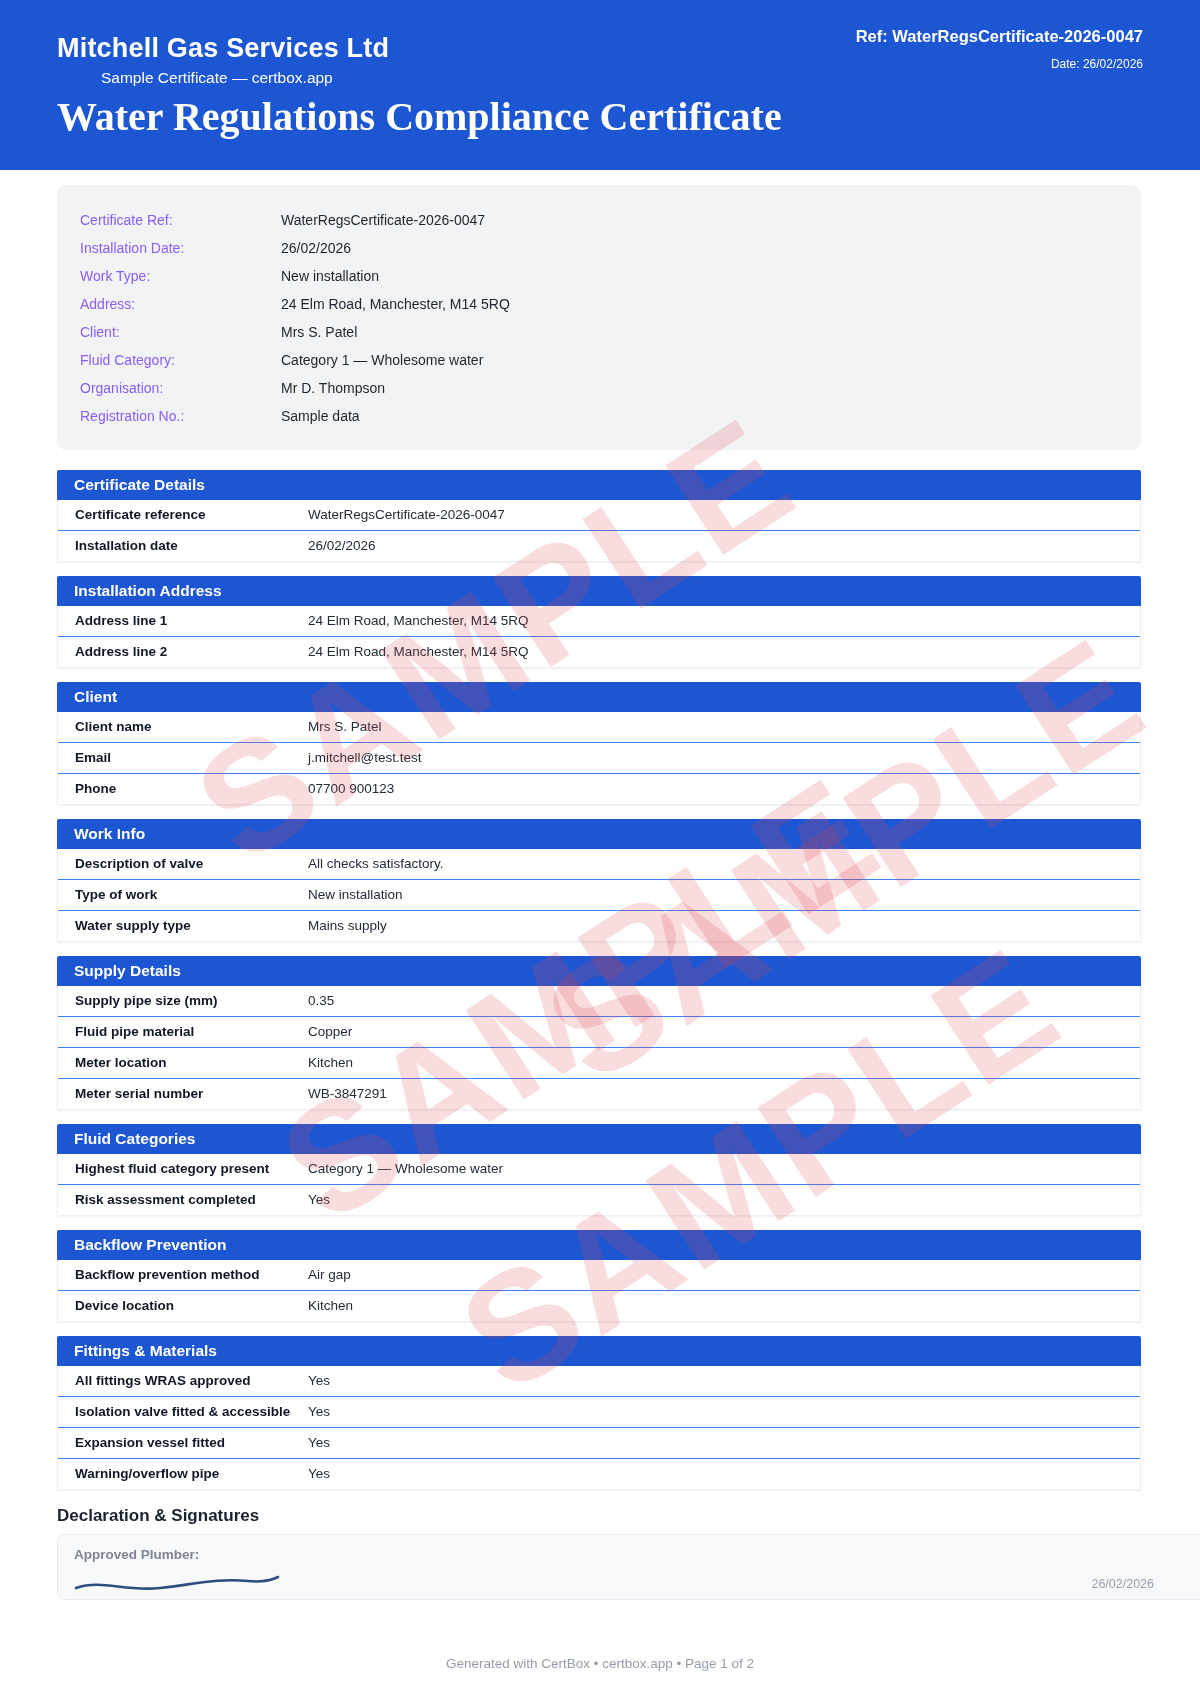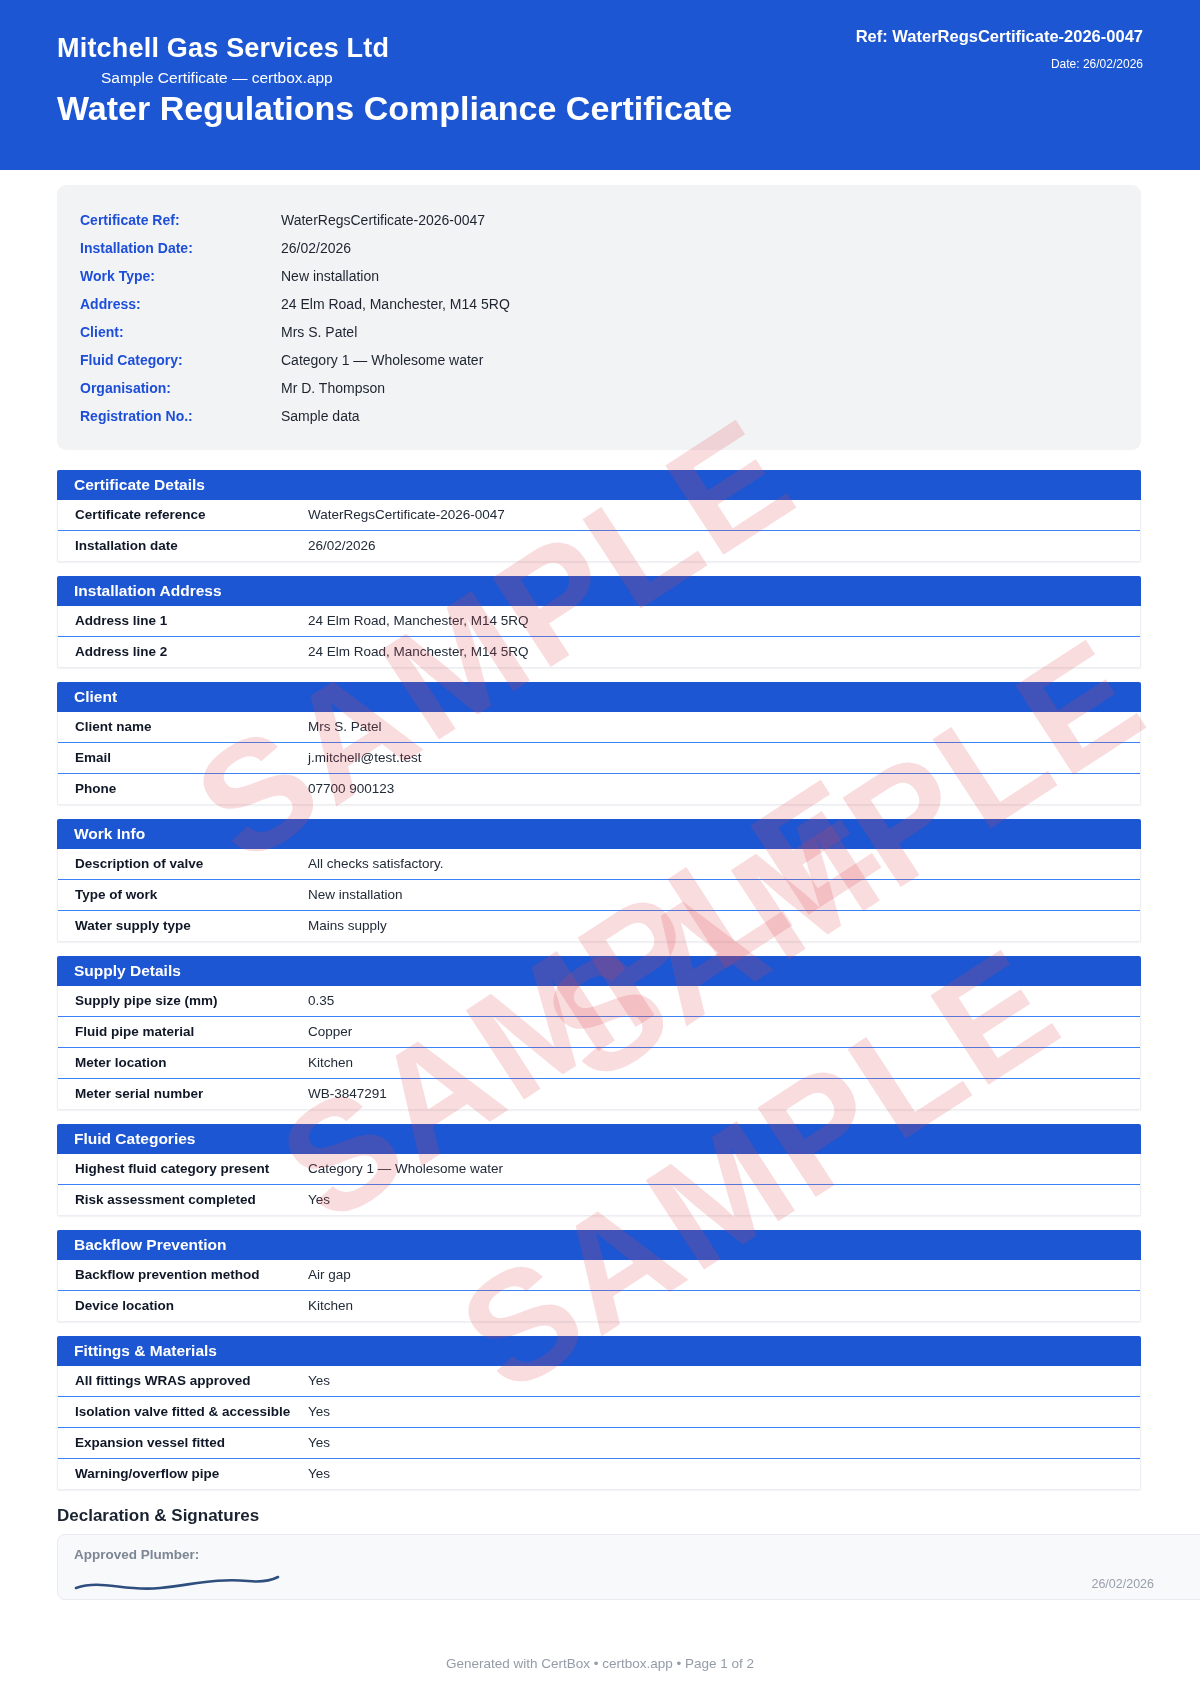--- a/index.html
+++ b/index.html
@@ -10,31 +10,31 @@
     -webkit-font-smoothing:antialiased;
   }
   
   .hdr{
     position:absolute;top:0;left:0;width:1200px;height:170px;
     background:#1d56d2;color:#ffffff;box-sizing:border-box;
     padding:32px 57px 0 57px;
   }
   .hdr-company{font-size:27px;font-weight:700;line-height:33px;letter-spacing:.2px;}
   .hdr-sub{font-size:15.5px;line-height:19px;margin-top:3px;margin-left:44px;}
-  .hdr-title{font-size:34px;font-weight:700;line-height:43px;margin-top:0;max-width:730px;}
+  .hdr-title{font-size:40px;font-weight:700;line-height:43px;margin-top:8px;max-width:730px;font-family:Liberation Serif, serif;}
   .hdr-right{position:absolute;top:26px;right:57px;text-align:right;}
   .hdr-ref{font-size:16.5px;font-weight:700;line-height:20px;}
   .hdr-date{font-size:12px;line-height:18px;margin-top:9px;}
   
   .summary{
     position:absolute;top:185px;left:57px;width:1084px;box-sizing:border-box;
     background:#f2f3f5;border-radius:9px;padding:21px 23px 20px 23px;
   }
   .sum-row{display:grid;grid-template-columns:201px 1fr;line-height:28px;font-size:14px;}
-  .sum-label{color:#1d4ed8;font-weight:700;}
+  .sum-label{color:#8b5cf6;font-weight:400;}
   .sum-value{color:#1d2430;}
   
   .content{position:absolute;top:470px;left:57px;width:1084px;}
   .panel{margin-bottom:14px;}
   .panel-head{
     background:#1d56d2;color:#ffffff;height:30px;line-height:30px;
     font-size:15.5px;font-weight:700;padding:0 17px;border-radius:2px 2px 0 0;
   }
   .panel-body{
     background:#ffffff;border:1px solid #eceef3;border-top:none;

